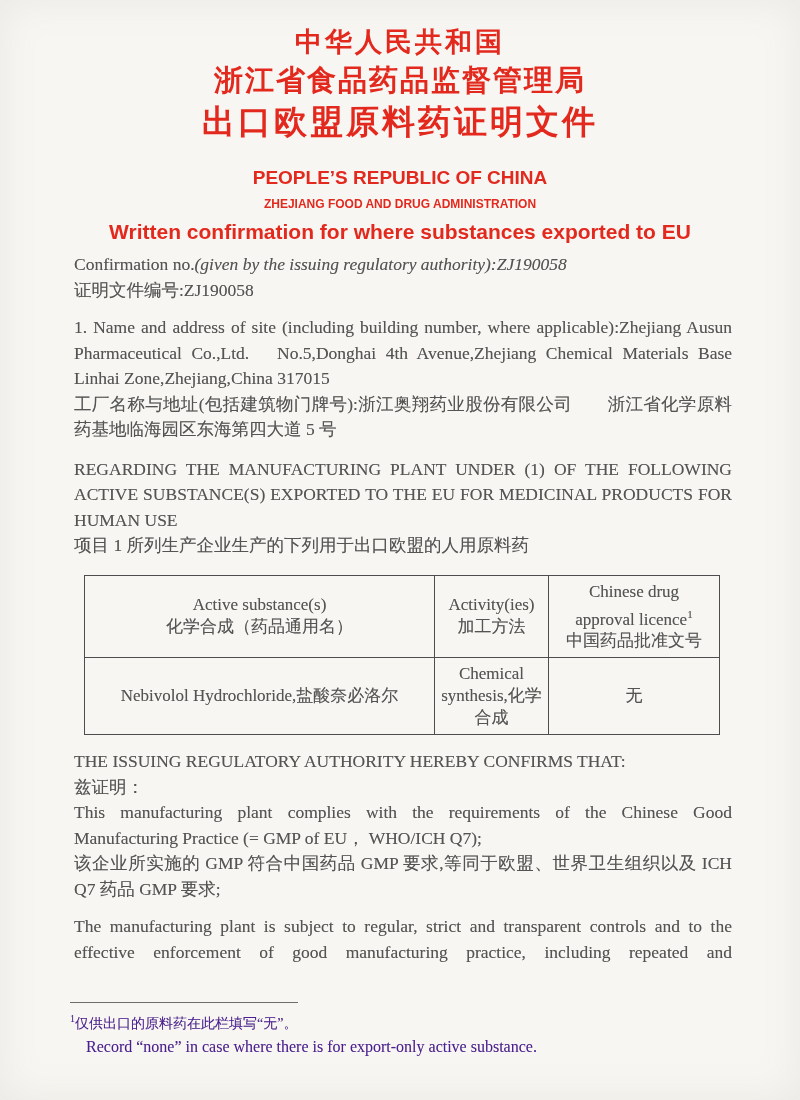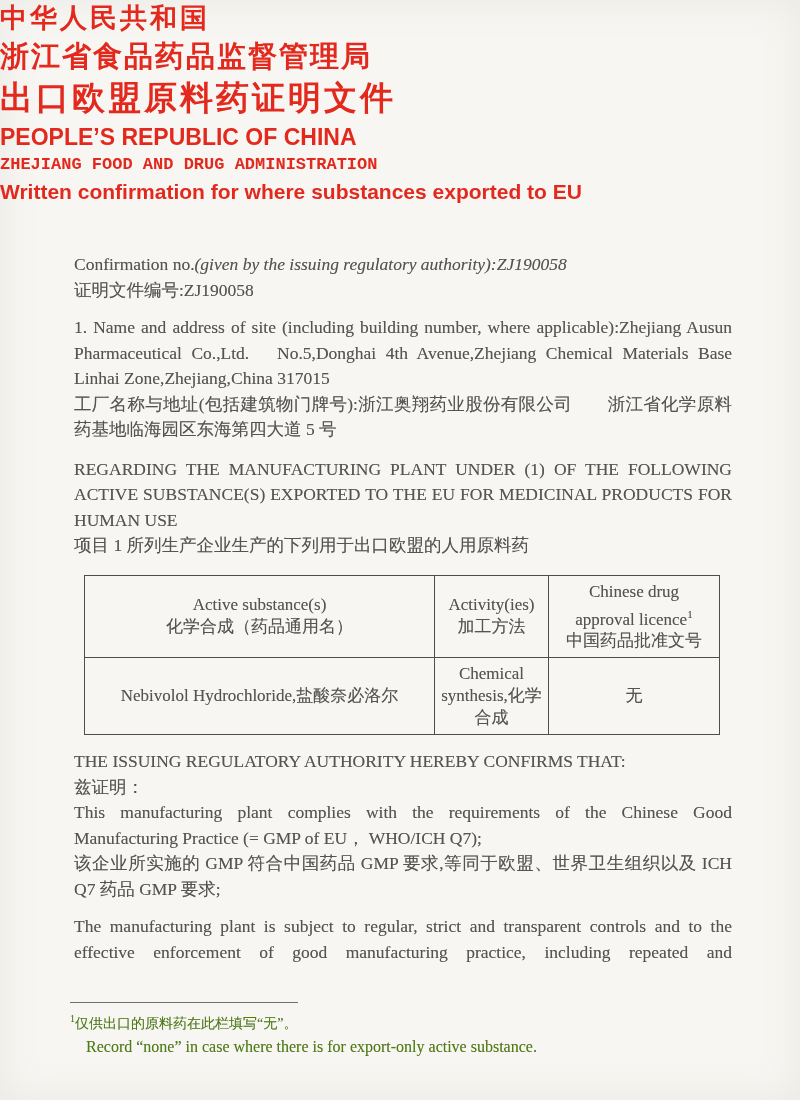--- a/index.html
+++ b/index.html
@@ -8,28 +8,28 @@
     width: 800px;
     height: 1100px;
     margin: 0 auto;
     background: #f7f6f2;
     box-shadow: inset 0 0 40px rgba(120,115,105,0.10);
     font-family: "Liberation Serif", "DejaVu Serif", serif;
     color: #545454;
     overflow: hidden;
   }
   
-  .header { text-align: left; color: #e3291e; }
+  .header { text-align: center; padding-top: 24px; color: #e3291e; }
   .h-cn { font-weight: bold; font-family: "Liberation Serif", "DejaVu Serif", serif; }
   .h-cn1 { font-size: 27px; line-height: 36px; letter-spacing: 3px; }
   .h-cn2 { font-size: 29px; line-height: 40px; letter-spacing: 2px; }
   .h-cn3 { font-size: 33px; line-height: 44px; letter-spacing: 3px; }
   .h-en  { font-family: "Liberation Sans", "DejaVu Sans", sans-serif; font-weight: bold; }
-  .h-en1 { font-size: 23px; line-height: 27px; margin-top: 4px; }
-  .h-en2 { font-size: 17px; line-height: 27px; font-family: Liberation Mono, monospace; }
+  .h-en1 { font-size: 19px; line-height: 27px; margin-top: 20px; }
+  .h-en2 { font-size: 12px; line-height: 27px; }
   .h-en3 { font-size: 21px; line-height: 28px; }
   
   .doc-body {
     position: absolute;
     left: 70px;
     top: 248px;
     width: 666px;
     font-size: 17.5px;
     line-height: 25.5px;
     text-align: justify;
@@ -65,21 +65,21 @@
   .confirm-head { text-align: left; }
   .mt-p2 { margin-top: 12px; }
   
   .footnote {
     position: absolute;
     left: 70px;
     top: 1002px;
     width: 666px;
     font-size: 14px;
     line-height: 23px;
-    color: #4d7c0f;
+    color: #4c1d95;
     text-shadow: 0 0 0.6px rgba(100,100,100,0.4);
   }
   .footnote-rule { width: 228px; border-top: 1.4px solid #6e6e6e; margin-bottom: 4px; }
   .footnote sup { font-size: 10px; }
   .footnote .fn-en { padding-left: 16px; font-size: 16px; }
 </style>
 </head>
 <body>
 
 <div class="page">

